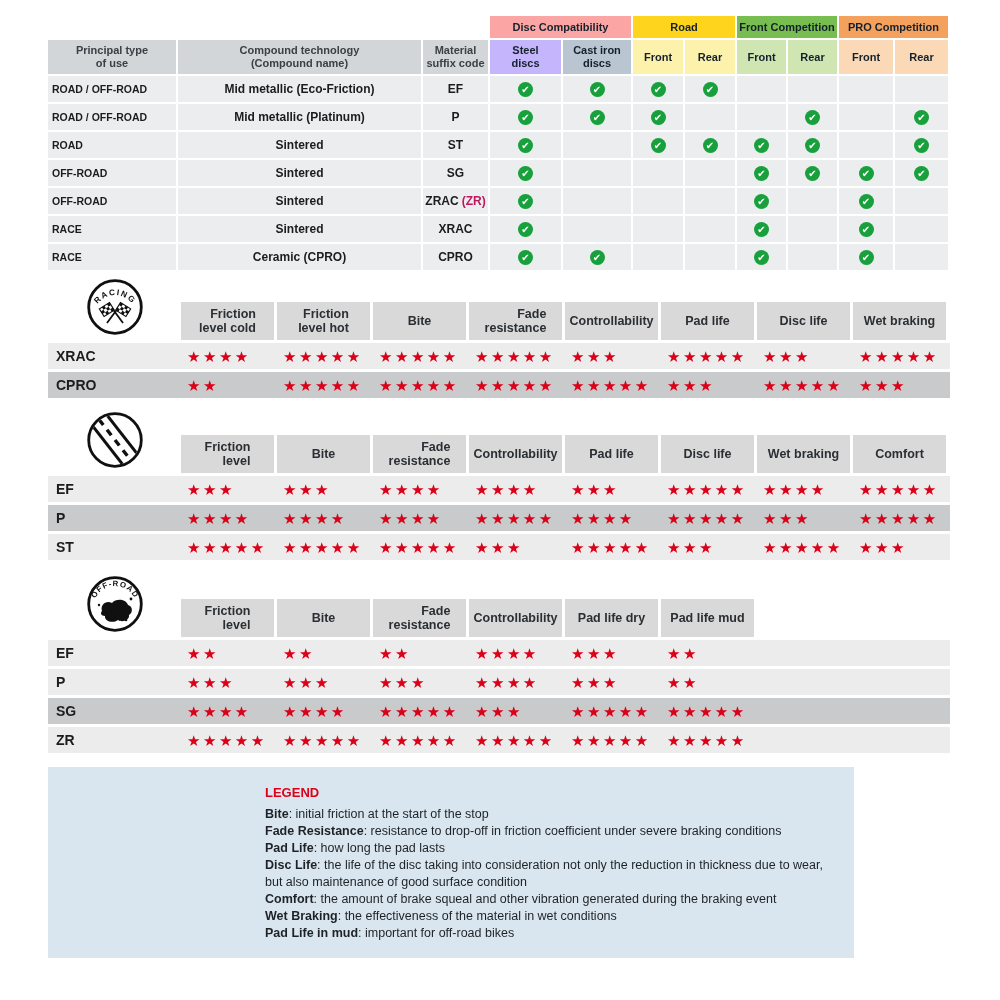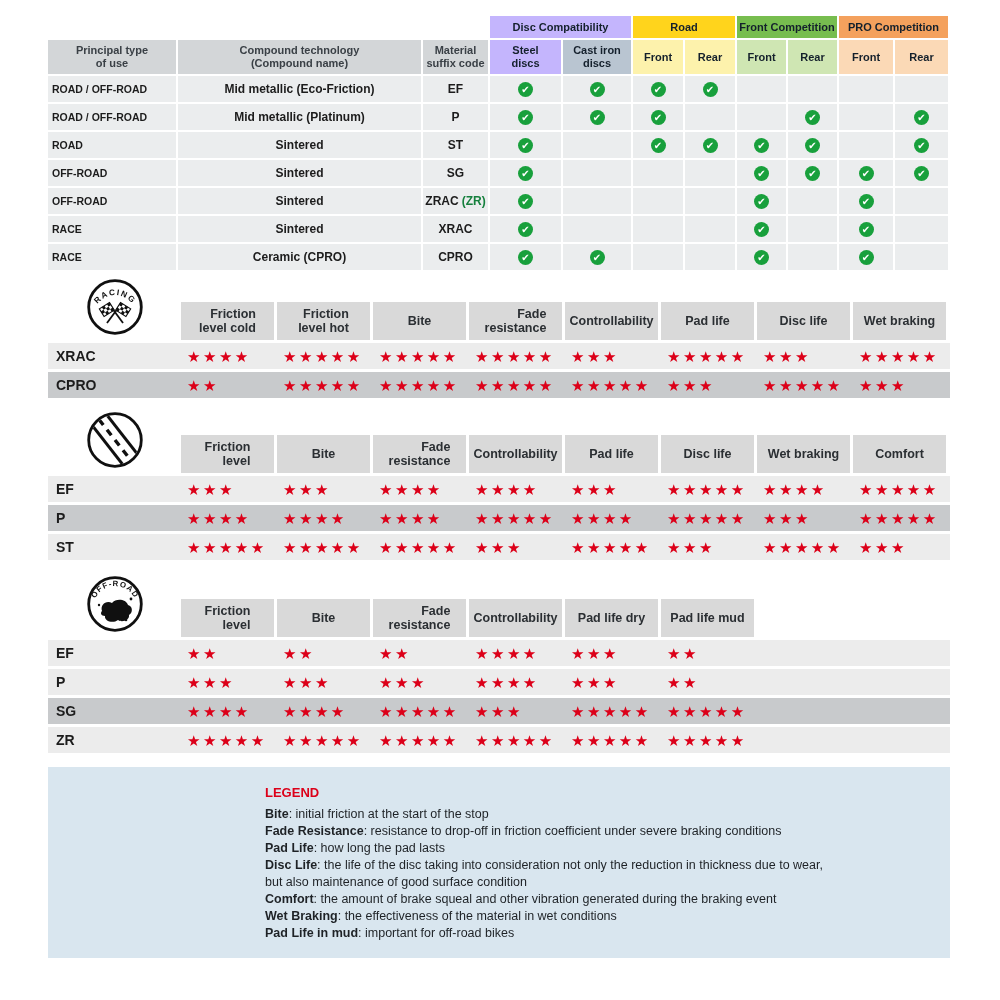--- a/index.html
+++ b/index.html
@@ -15,54 +15,54 @@
   .gh{grid-column:span 2;display:flex;align-items:center;justify-content:center;
     font-size:11px;font-weight:bold;color:#14202c}
   .ch{display:flex;align-items:center;justify-content:center;text-align:center;
     font-size:11px;font-weight:bold;line-height:1.15;white-space:pre-line;color:#14202c}
   .ch.gray{background:var(--header_gray);color:#3a4046}
   .cell{background:var(--row_gray);display:flex;align-items:center;justify-content:center;
     font-size:11.5px}
   .cell.use{justify-content:flex-start;padding-left:4px;font-weight:bold;font-size:10.5px}
   .cell.compound{font-weight:600;font-size:12px}
   .cell.code{font-weight:bold;font-size:12px}
-  .code-note{color:#15803d;margin-left:3px;font-weight:bold}
+  .code-note{color:#be185d;margin-left:3px;font-weight:bold}
   .tick{width:15px;height:15px;border-radius:50%;background:var(--check_green);color:#fff;
     font-size:10px;line-height:15px;text-align:center;display:inline-block;font-weight:bold}
 
   
   .section{position:relative;width:902px}
   .section.racing{margin-top:32px}
   .section.road{margin-top:37px}
   .section.offroad{margin-top:39px}
   .section-icon{position:absolute;left:38px;top:-24px;width:58px;height:58px}
   .section-icon svg text{font-family:"Liberation Sans","DejaVu Sans",sans-serif}
   .r-head{display:grid;column-gap:3px;margin-bottom:3px}
   .r-ch{background:var(--rating_header_gray);height:38px;display:flex;align-items:center;
     justify-content:center;text-align:right;font-size:12.5px;font-weight:bold;line-height:1.12;
     white-space:pre-line;color:#2b2f33}
   .r-row{display:grid;height:26px;margin-bottom:3px;background:var(--rating_row_light);align-items:center}
   .r-row.hl{background:var(--rating_row_highlight)}
   .r-label{font-weight:bold;font-size:14px;padding-left:8px}
   .r-stars{color:var(--star_red);font-size:15px;letter-spacing:2.5px;padding-left:6px;line-height:1}
 
   
-  .legend{margin-top:14px;width:902px;background:var(--legend_bg);padding:18px 20px 16px 217px}
+  .legend{margin-top:14px;width:806px;background:var(--legend_bg);padding:18px 20px 16px 217px}
   .legend-title{color:var(--legend_title_red);font-weight:bold;font-size:13px;margin-bottom:6px}
   .legend-line{font-size:12.5px;line-height:17px;color:#1e2226}
   .legend-line b{font-weight:bold}
 </style>
 </head>
 <body>
 
 <div class="page">
 
   <div class="compat-grid" id="compat-grid">
       <div class="gh-spacer"></div>
-      <div class="gh" style="background: #c4b5fd;">Disc Compatibility</div>
+      <div class="gh" style="background: #fca5a5;">Disc Compatibility</div>
       <div class="gh" style="background: rgb(255, 212, 28);">Road</div>
       <div class="gh" style="background: rgb(119, 189, 79);">Front Competition</div>
       <div class="gh" style="background: rgb(244, 161, 93);">PRO Competition</div>
       <div class="ch gray">Principal type
 of use</div>
       <div class="ch gray">Compound technology
 (Compound name)</div>
       <div class="ch gray">Material
 suffix code</div>
       <div class="ch" style="background: #c4b5fd;">Steel

